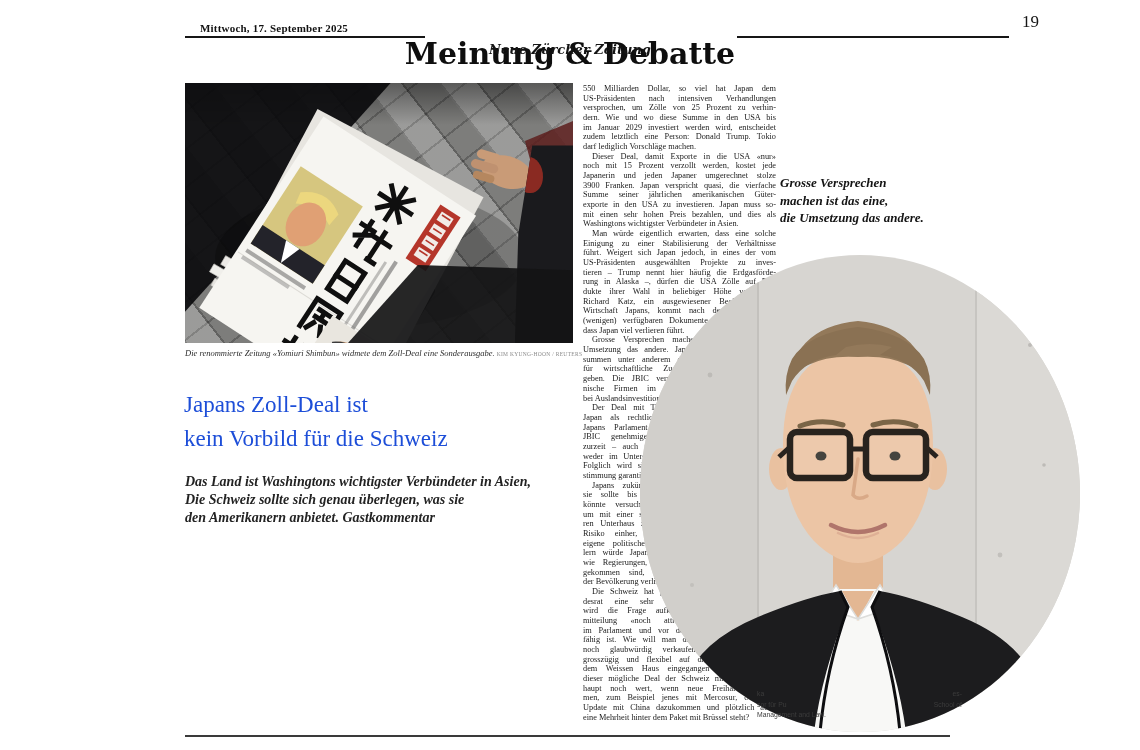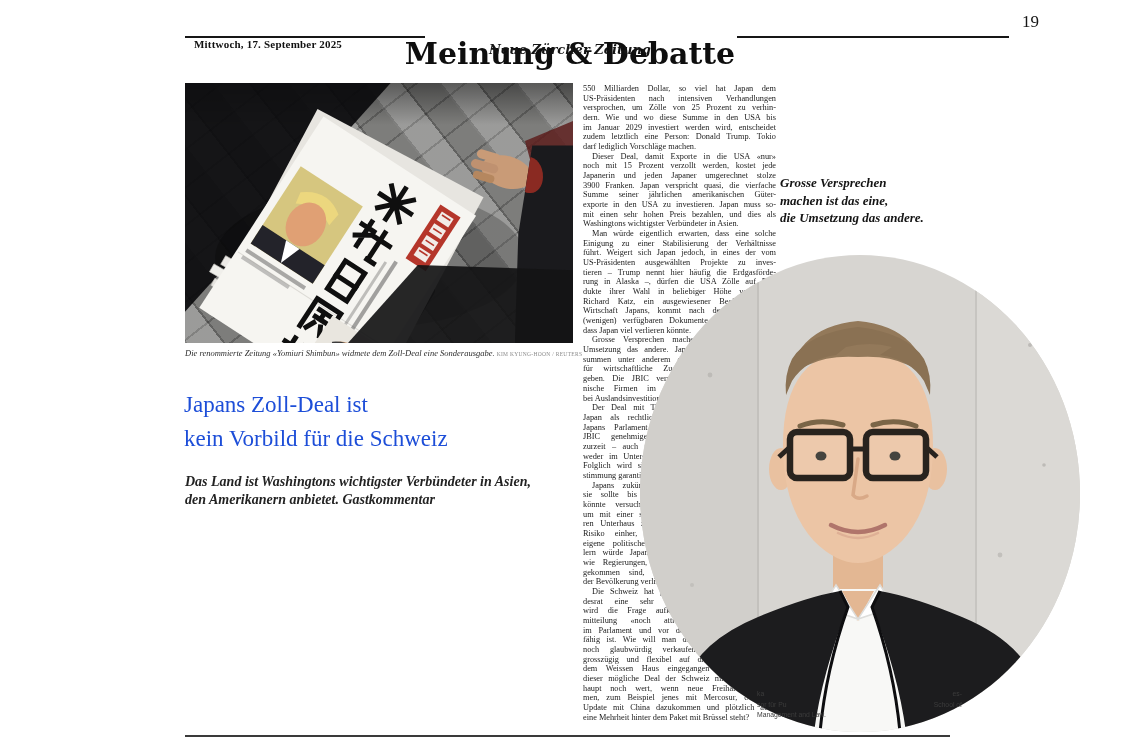--- a/index.html
+++ b/index.html
@@ -1,21 +1,21 @@
 <!DOCTYPE html>
 <html><head>
 <meta charset="utf-8">
 <style>
   html,body{margin:0;padding:0;background:#ffffff;width:1140px;height:750px;overflow:hidden;
             font-family:"Liberation Serif", serif;color:#1c1c1c;}
   .abs{position:absolute;}
   #page{position:relative;width:1140px;height:750px;background:#fff;}
 
   
-  #hdr-date{left:194px;top:22px;font-size:11px;font-weight:700;letter-spacing:.2px;color:#111;margin-top:16px;}
+  #hdr-date{left:200px;top:22px;font-size:11px;font-weight:700;letter-spacing:.2px;color:#111;}
   #hdr-rule-left{left:185px;top:36px;width:240px;height:2px;background:#161616;}
   #hdr-rule-right{left:737px;top:36px;width:272px;height:2px;background:#161616;}
   #hdr-title{left:570px;top:4px;transform:translateX(-50%);font-family:"DejaVu Serif",serif;
              font-size:30px;font-weight:700;color:#0e0e0e;white-space:nowrap;margin-top:32px;}
   #hdr-masthead{left:570px;top:42px;transform:translateX(-50%);font-family:"DejaVu Serif",serif;
                 font-size:13px;font-weight:700;font-style:italic;color:#141414;white-space:nowrap;}
   #hdr-pagenum{left:1022px;top:12px;font-size:17px;color:#161616;}
 
   
   #photo{left:185px;top:83px;width:388px;height:260px;overflow:hidden;
@@ -165,20 +165,21 @@
     <span>Die renommierte Zeitung «Yomiuri Shimbun» widmete dem Zoll-Deal eine Sonderausgabe.</span>
     <span id="photo-credit">KIM KYUNG-HOON / REUTERS</span>
   </div>
 
   <div class="abs" id="headline">
     <div>Japans Zoll-Deal ist</div>
     <div>kein Vorbild für die Schweiz</div>
   </div>
   <div class="abs" id="standfirst">
       <div class="sfline">Das Land ist Washingtons wichtigster Verbündeter in Asien,</div>
+      <div class="sfline">Die Schweiz sollte sich genau überlegen, was sie</div>
       <div class="sfline">den Amerikanern anbietet. Gastkommentar</div>
     </div>
 
   <div class="abs" id="body-col">
       <div class="bline">550 Milliarden Dollar, so viel hat Japan dem</div>
       <div class="bline">US-Präsidenten nach intensiven Verhandlungen</div>
       <div class="bline">versprochen, um Zölle von 25 Prozent zu verhin-</div>
       <div class="bline">dern. Wie und wo diese Summe in den USA bis</div>
       <div class="bline">im Januar 2029 investiert werden wird, entscheidet</div>
       <div class="bline">zudem letztlich eine Person: Donald Trump. Tokio</div>
@@ -194,21 +195,21 @@
       <div class="bline ind">Man würde eigentlich erwarten, dass eine solche</div>
       <div class="bline">Einigung zu einer Stabilisierung der Verhältnisse</div>
       <div class="bline">führt. Weigert sich Japan jedoch, in eines der vom</div>
       <div class="bline">US-Präsidenten ausgewählten Projekte zu inves-</div>
       <div class="bline">tieren – Trump nennt hier häufig die Erdgasförde-</div>
       <div class="bline">rung in Alaska –, dürfen die USA Zölle auf Pro-</div>
       <div class="bline">dukte ihrer Wahl in beliebiger Höhe verhängen.</div>
       <div class="bline">Richard Katz, ein ausgewiesener Beobachter der</div>
       <div class="bline">Wirtschaft Japans, kommt nach der Analyse der</div>
       <div class="bline">(wenigen) verfügbaren Dokumente zu dem Schluss,</div>
-      <div class="bline end">dass Japan viel verlieren könnte.</div>
+      <div class="bline end">dass Japan viel verlieren führt.</div>
       <div class="bline ind">Grosse Versprechen machen ist das eine, die</div>
       <div class="bline">Umsetzung das andere. Japan etwa will die Geld-</div>
       <div class="bline">summen unter anderem durch die staatliche Bank</div>
       <div class="bline">für wirtschaftliche Zusammenarbeit (JBIC) ver-</div>
       <div class="bline">geben. Die JBIC vergibt indes Kredite an japa-</div>
       <div class="bline">nische Firmen im internationalen Geschäft und</div>
       <div class="bline end">bei Auslandsinvestitionen.</div>
       <div class="bline ind">Der Deal mit Trump gilt in den USA wie in</div>
       <div class="bline">Japan als rechtlich nicht bindend. Zudem muss</div>
       <div class="bline">Japans Parlament neue Garantien etwa für die</div>

